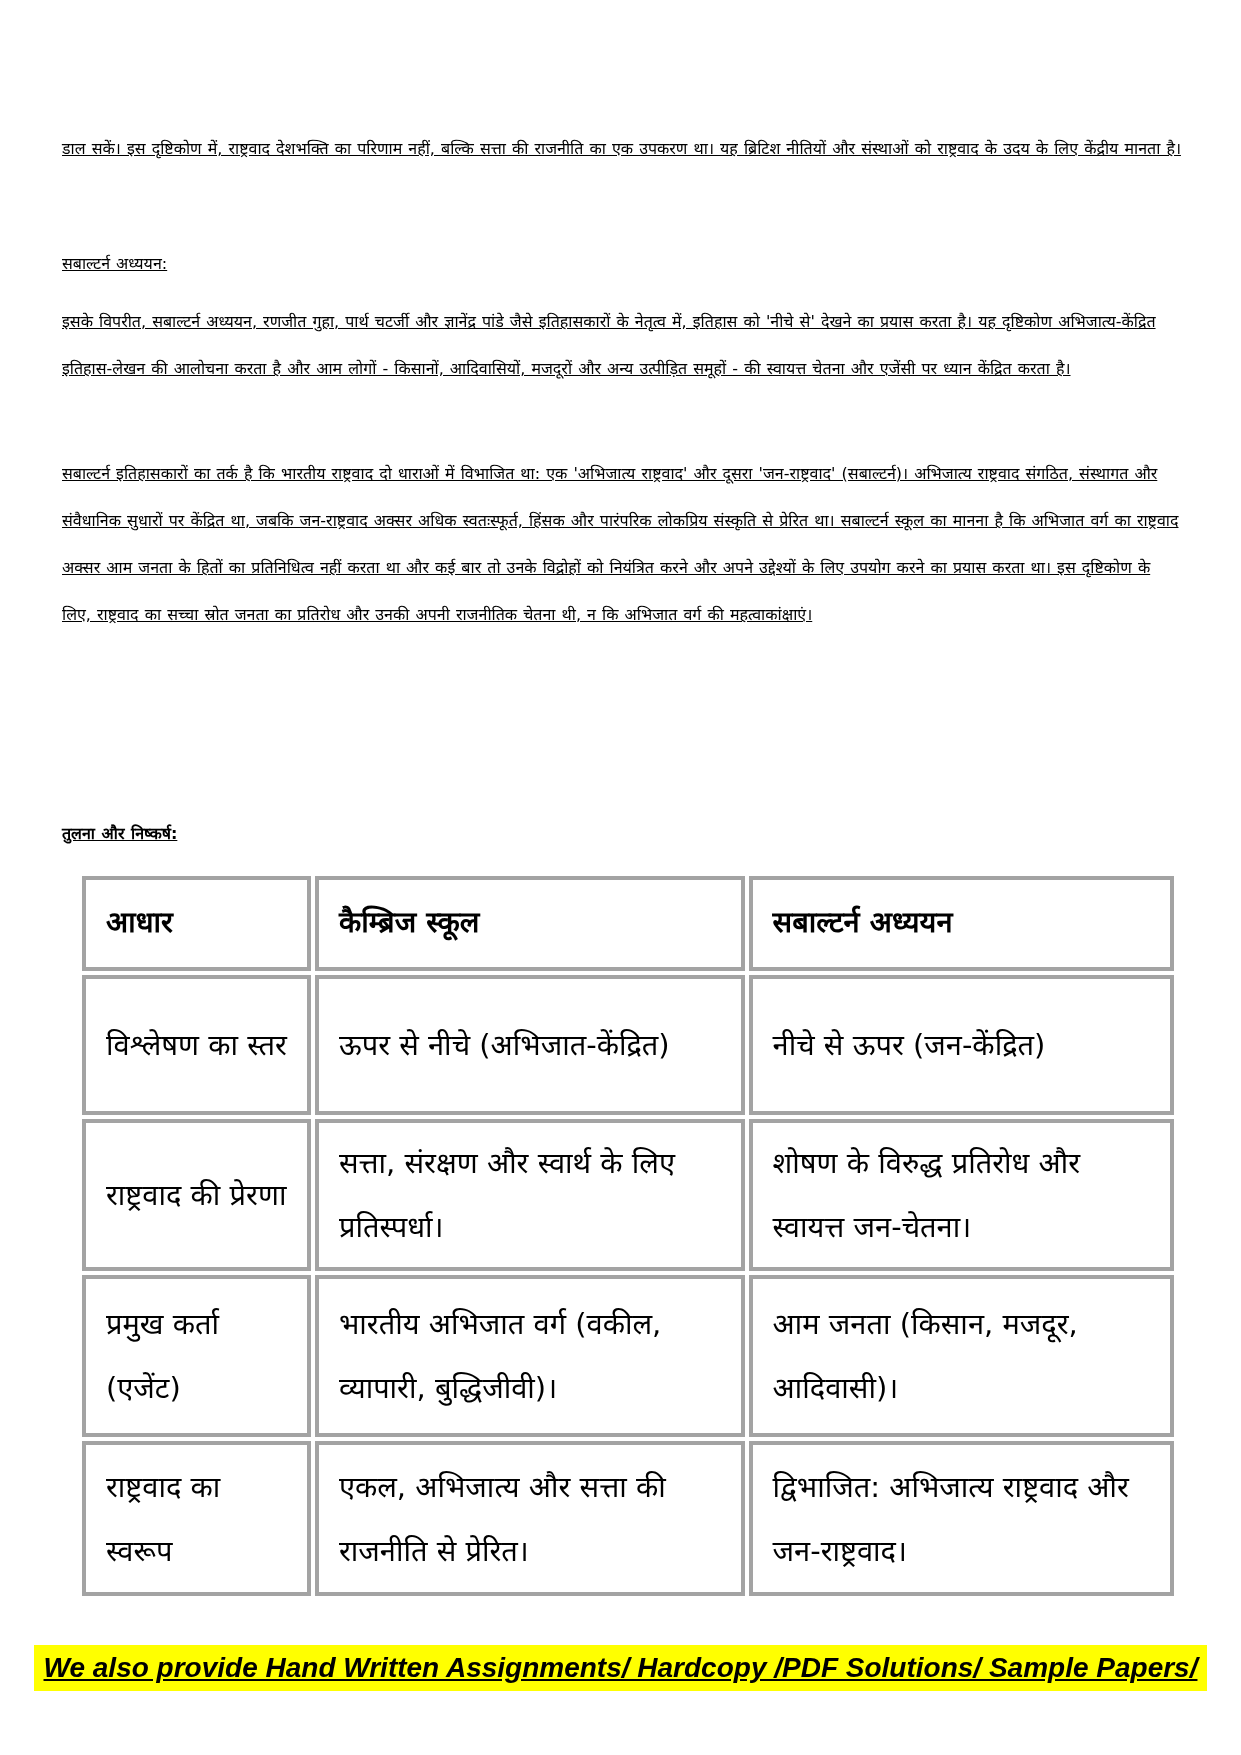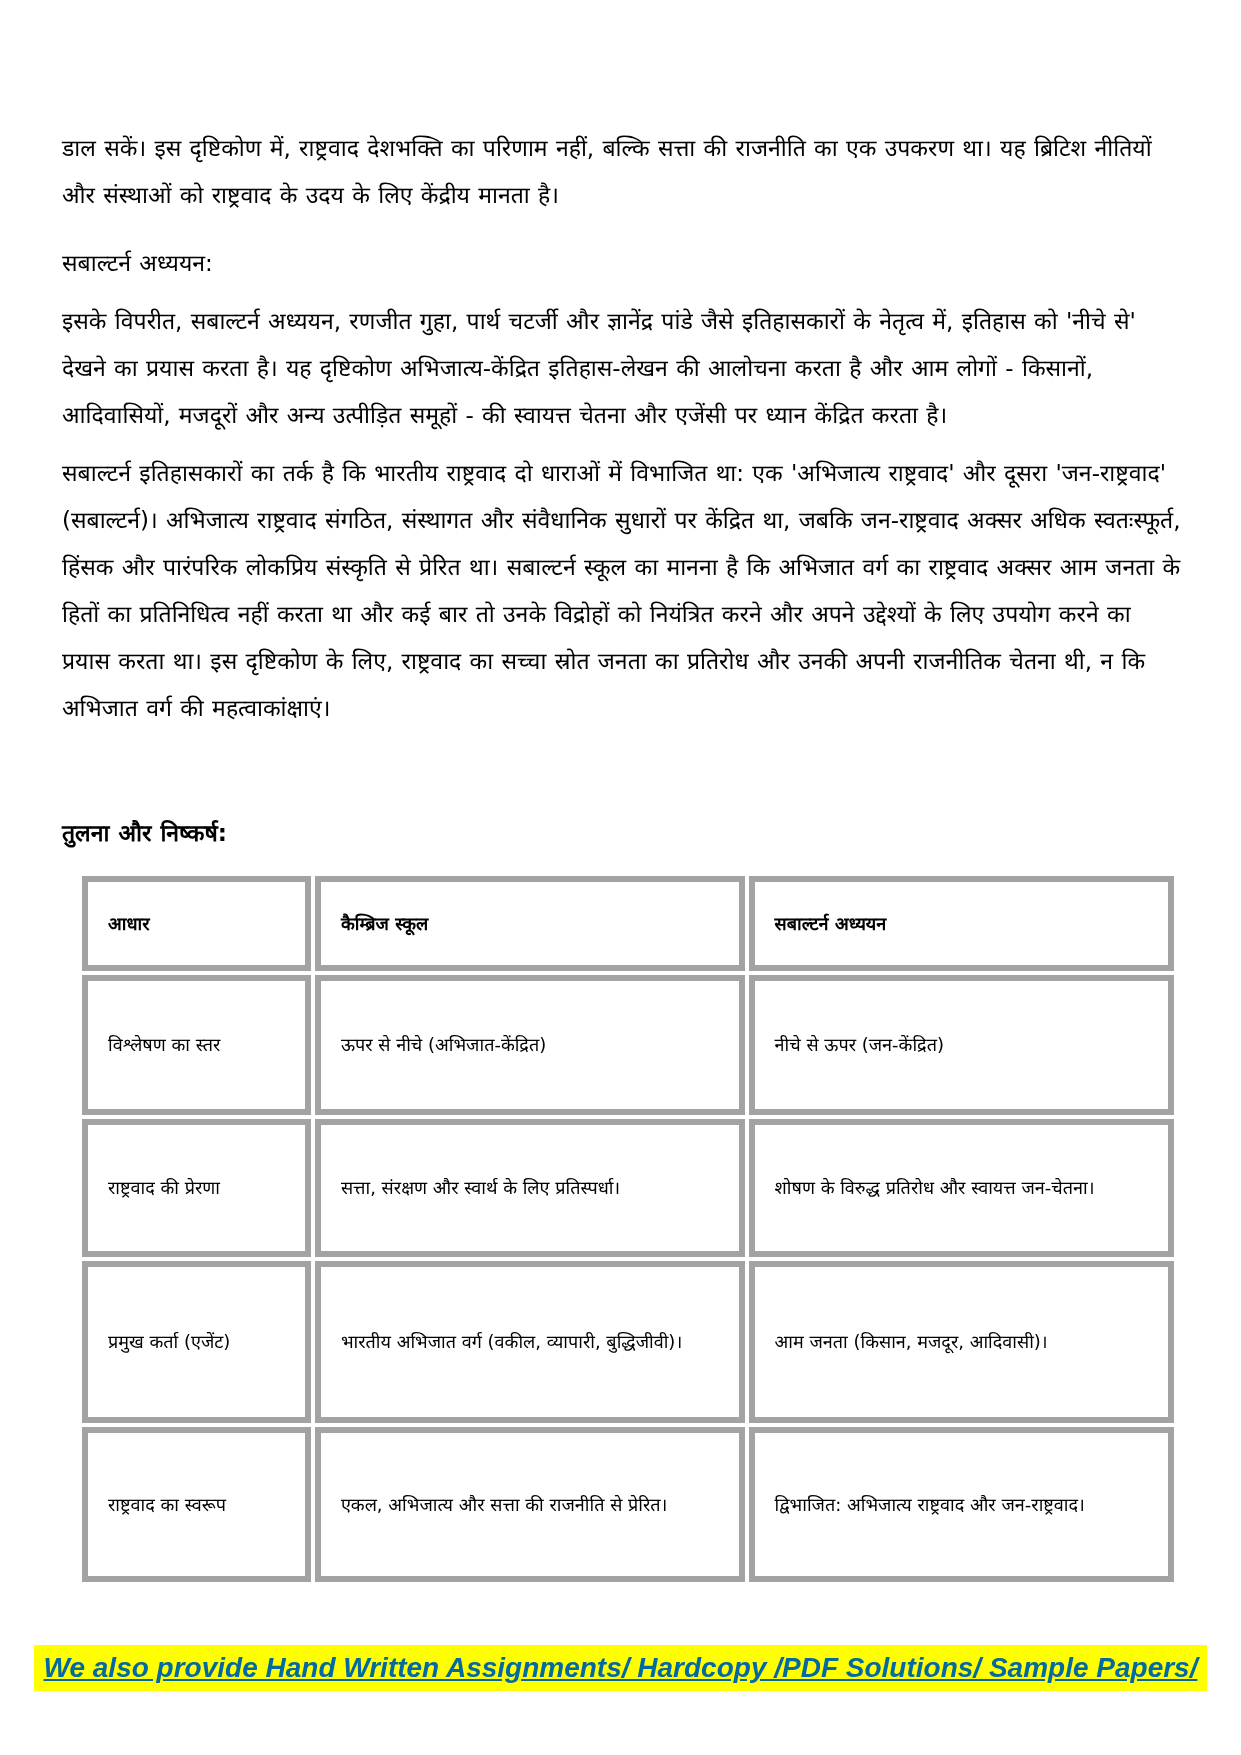--- a/index.html
+++ b/index.html
@@ -11,39 +11,40 @@
     margin: 0 auto;
     background: #ffffff;
     font-family: "DejaVu Sans", sans-serif;
     color: #000000;
     overflow: hidden;
   }
   .para {
     position: absolute;
     left: 62px;
     right: 58px;
-    font-size: 23px;
+    font-size: 16px;
     line-height: 47px;
     text-align: left;
     word-spacing: 1px;
+    text-decoration: underline;
   }
   .heading { font-weight: normal; }
   .heading-bold { font-weight: bold; }
   .cmp-table {
     position: absolute;
     left: 78px;
     top: 872px;
     width: 1100px;
     border-collapse: separate;
     border-spacing: 4px;
     table-layout: fixed;
   }
   .cmp-table td, .cmp-table th {
-    border: 6px solid #a3a3a3;
-    font-size: 18px;
+    border: 4px solid #a3a3a3;
+    font-size: 29px;
     line-height: 64px;
     padding: 8px 20px;
     background: #ffffff;
     text-align: left;
     font-weight: normal;
   }
   .cmp-table th { vertical-align: top; padding-top: 10px; font-weight: bold; }
   .col-base   { width: 212px; }
   .col-camb   { width: 398px; }
   .col-subal  { width: 394px; }
@@ -58,21 +59,21 @@
     position: absolute;
     left: 0;
     right: 0;
     top: 1645px;
     text-align: center;
   }
   .footer-line { margin: 0 0 2px 0; }
   .footer-line span {
     display: inline-block;
     background: #ffff00;
-    color: #0369a1;
+    color: #000000;
     font-family: "Liberation Sans", sans-serif;
     font-weight: bold;
     font-style: italic;
     text-decoration: underline;
     font-size: 28px;
     line-height: 42px;
     padding: 2px 10px;
   }
 </style>
 </head>

